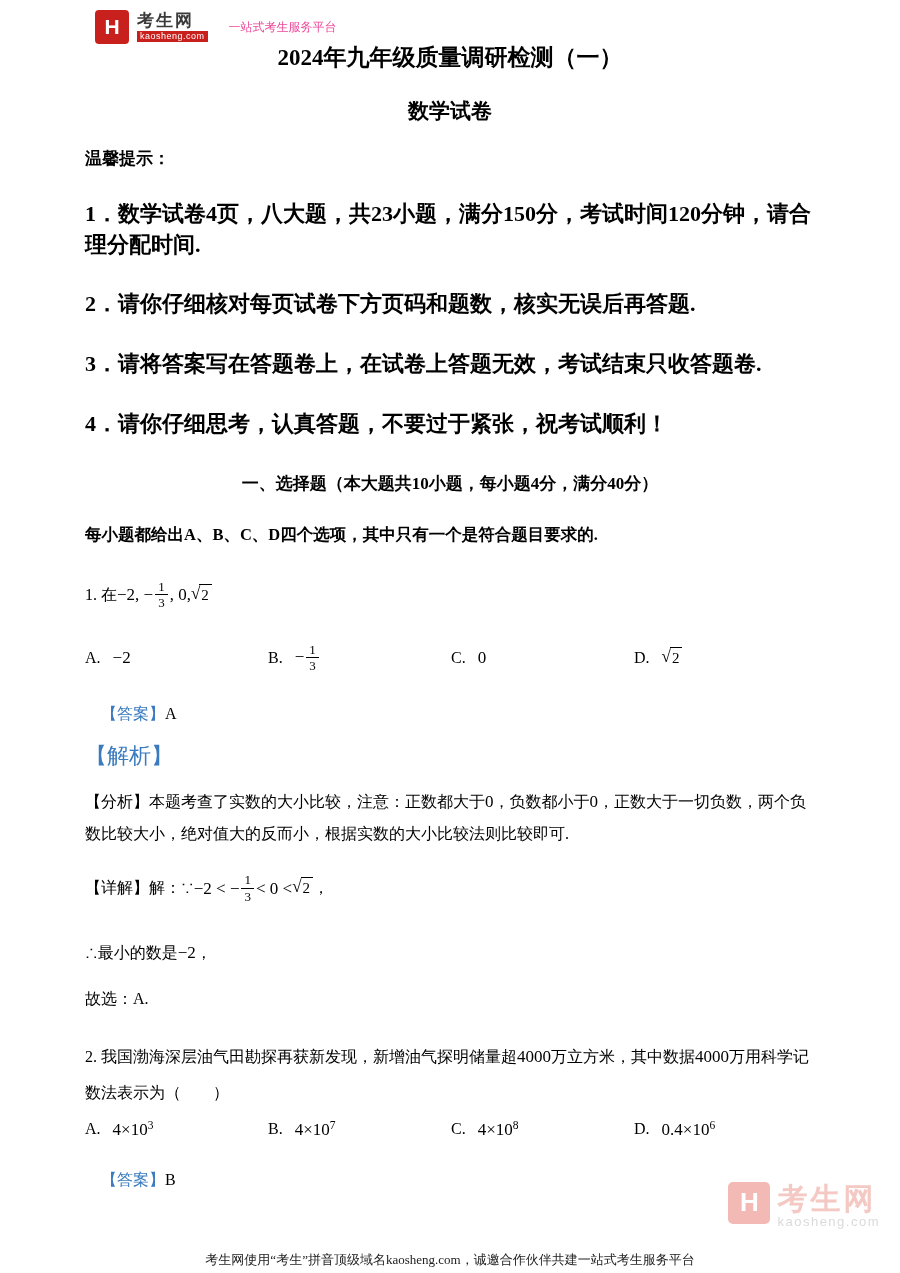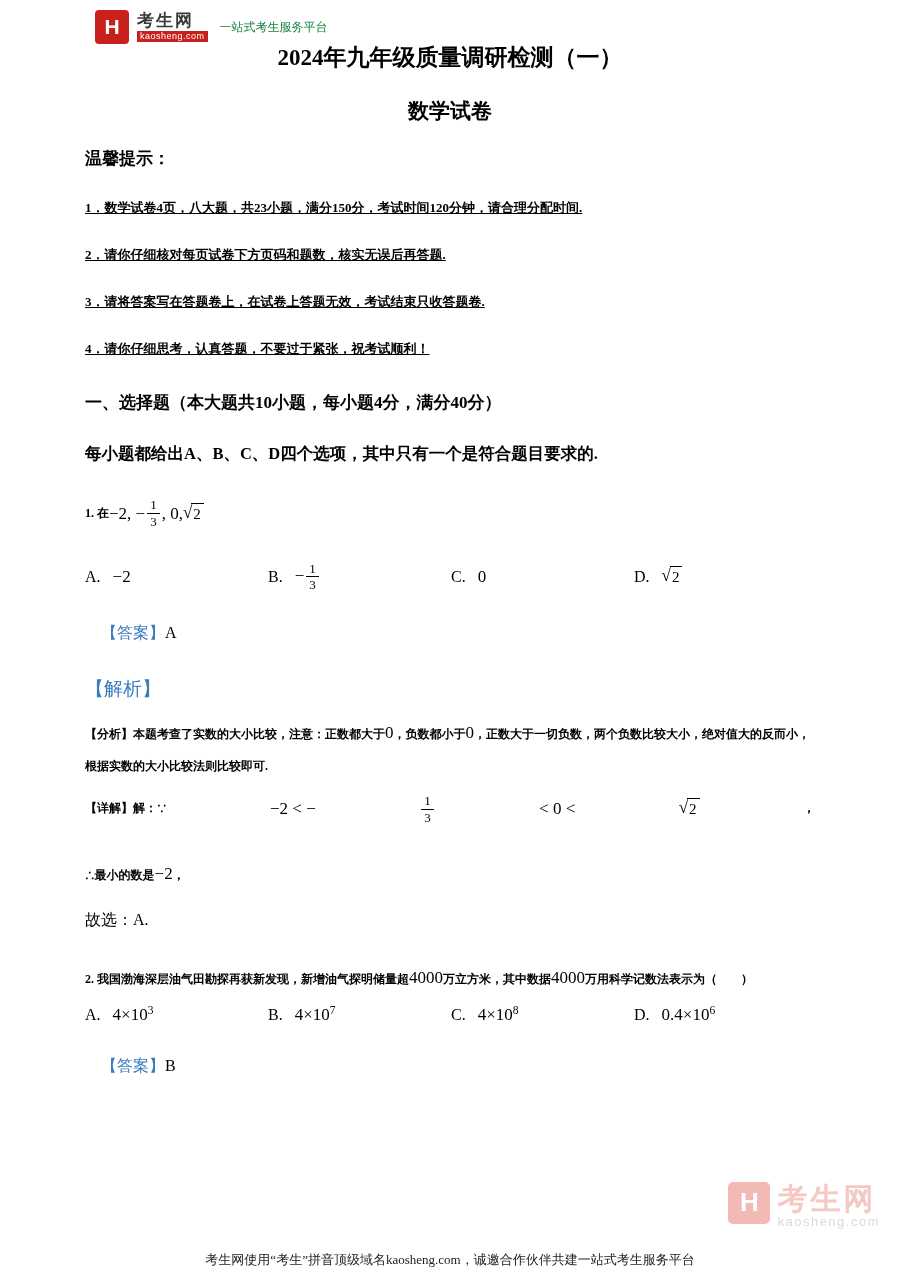--- a/index.html
+++ b/index.html
@@ -16,45 +16,45 @@
     width:34px; height:34px; background:#c8201d; border-radius:4px; color:#fff;
     display:flex; align-items:center; justify-content:center;
     font:bold 21px "Liberation Sans","DejaVu Sans",sans-serif;
   }
   .brand-block { display:flex; flex-direction:column; line-height:1; }
   .brand { font-size:17px; font-weight:bold; color:#3a3a3a; letter-spacing:2px; }
   .brand-domain {
     font-size:9px; color:#fff; background:#c8201d; padding:1px 3px; margin-top:2px;
     text-align:center; font-family:"Liberation Sans","DejaVu Sans",sans-serif; letter-spacing:0.5px;
   }
-  .tagline { font-size:12px; color:#15803d; margin-left:4px; font-family:"Liberation Sans","DejaVu Sans",sans-serif; }
+  .tagline { font-size:12px; color:#ec4899; margin-left:13px; font-family:"Liberation Sans","DejaVu Sans",sans-serif; }
 
   .title1 { font-size:23px; font-weight:bold; text-align:center; margin:0; padding-top:44px; line-height:1.25; }
   .title2 { font-size:21px; font-weight:bold; text-align:center; margin:24px 0 0 0; }
 
   .tips-heading { font-size:17px; font-weight:bold; margin:22px 0 0 0; }
-  .tip { font-size:13px; font-weight:bold; margin:29px 0 0 0; line-height:1.4;text-decoration:underline; }
-
-  .section-heading { font-size:17px; font-weight:bold; margin:32px 0 0 0; }
+  .tip { font-size:22px; font-weight:bold; margin:29px 0 0 0; line-height:1.4; }
+
+  .section-heading { font-size:17px; font-weight:bold; margin:32px 0 0 0;text-align:center; }
   .choice-note { font-size:16.5px; font-weight:bold; margin:29px 0 0 0; }
 
   .para { font-size:16px; margin:26px 0 0 0; line-height:1.6; }
   .stem { display:flex; align-items:center; flex-wrap:wrap; min-height:46px; }
   .q2stem { line-height:2.2; display:block; }
 
   .options { display:flex; margin:24px 0 0 0; align-items:center; }
   .opt { width:183px; display:flex; align-items:center; gap:12px; font-size:16px; }
   .opt:last-child { width:auto; }
   .opt-label { font-size:16px; }
 
   .marker { color:#3a7bbf; }
   .answer-line { margin:30px 0 0 16px; font-size:16px; }
-  .analysis-line { margin:32px 0 0 0; font-size:19px; }
-
-  .cn { font-size:12px;font-weight:bold; }
+  .analysis-line { margin:16px 0 0 0; font-size:22px; }
+
+  .cn { font-size:16px; }
   .math { font-family:"Liberation Serif","DejaVu Serif",serif; font-size:17px; }
   .sup { vertical-align:super; font-size:11.5px; }
   .frac {
     display:inline-flex; flex-direction:column; align-items:center; vertical-align:middle;
     font-size:13px; line-height:1.2; margin:0 2px; font-family:"Liberation Serif",serif;
   }
   .frac .den { border-top:1.2px solid #000; padding:0 3px; }
   .sqrt { display:inline-flex; align-items:flex-start; font-family:"Liberation Serif",serif; }
   .rad { font-size:17px; line-height:1.2; }
   .radbody { border-top:1.2px solid #000; font-size:15px; padding:0 3px 0 2px; margin-left:-1px; line-height:1.4; }
@@ -139,21 +139,21 @@
       </div>
     </div>
 
     <p class="answer-line">
       <span class="marker">【答案】</span><span>A</span>
     </p>
     <p class="analysis-line marker">【解析】</p>
 
     <p class="para" style="margin-top:14px; line-height:1.95;"><span class="cn">【分析】本题考查了实数的大小比较，注意：正数都大于</span><span class="math">0</span><span class="cn">，负数都小于</span><span class="math">0</span><span class="cn">，正数大于一切负数，两个负数比较大小，绝对值大的反而小，根据实数的大小比较法则比较即可.</span></p>
 
-    <div class="para stem" style="margin-top:6px;justify-content:space-between;">
+    <div class="para stem" style="margin-top:16px;">
         <span class="cn">【详解】解：∵ </span>
         <span class="math">−2 &lt; −</span>
         <span class="frac">
           <span class="num">1</span>
           <span class="den">3</span>
         </span>
         <span class="math"> &lt; 0 &lt; </span>
         <span class="sqrt">
           <span class="rad">√</span>
           <span class="radbody">2</span>

